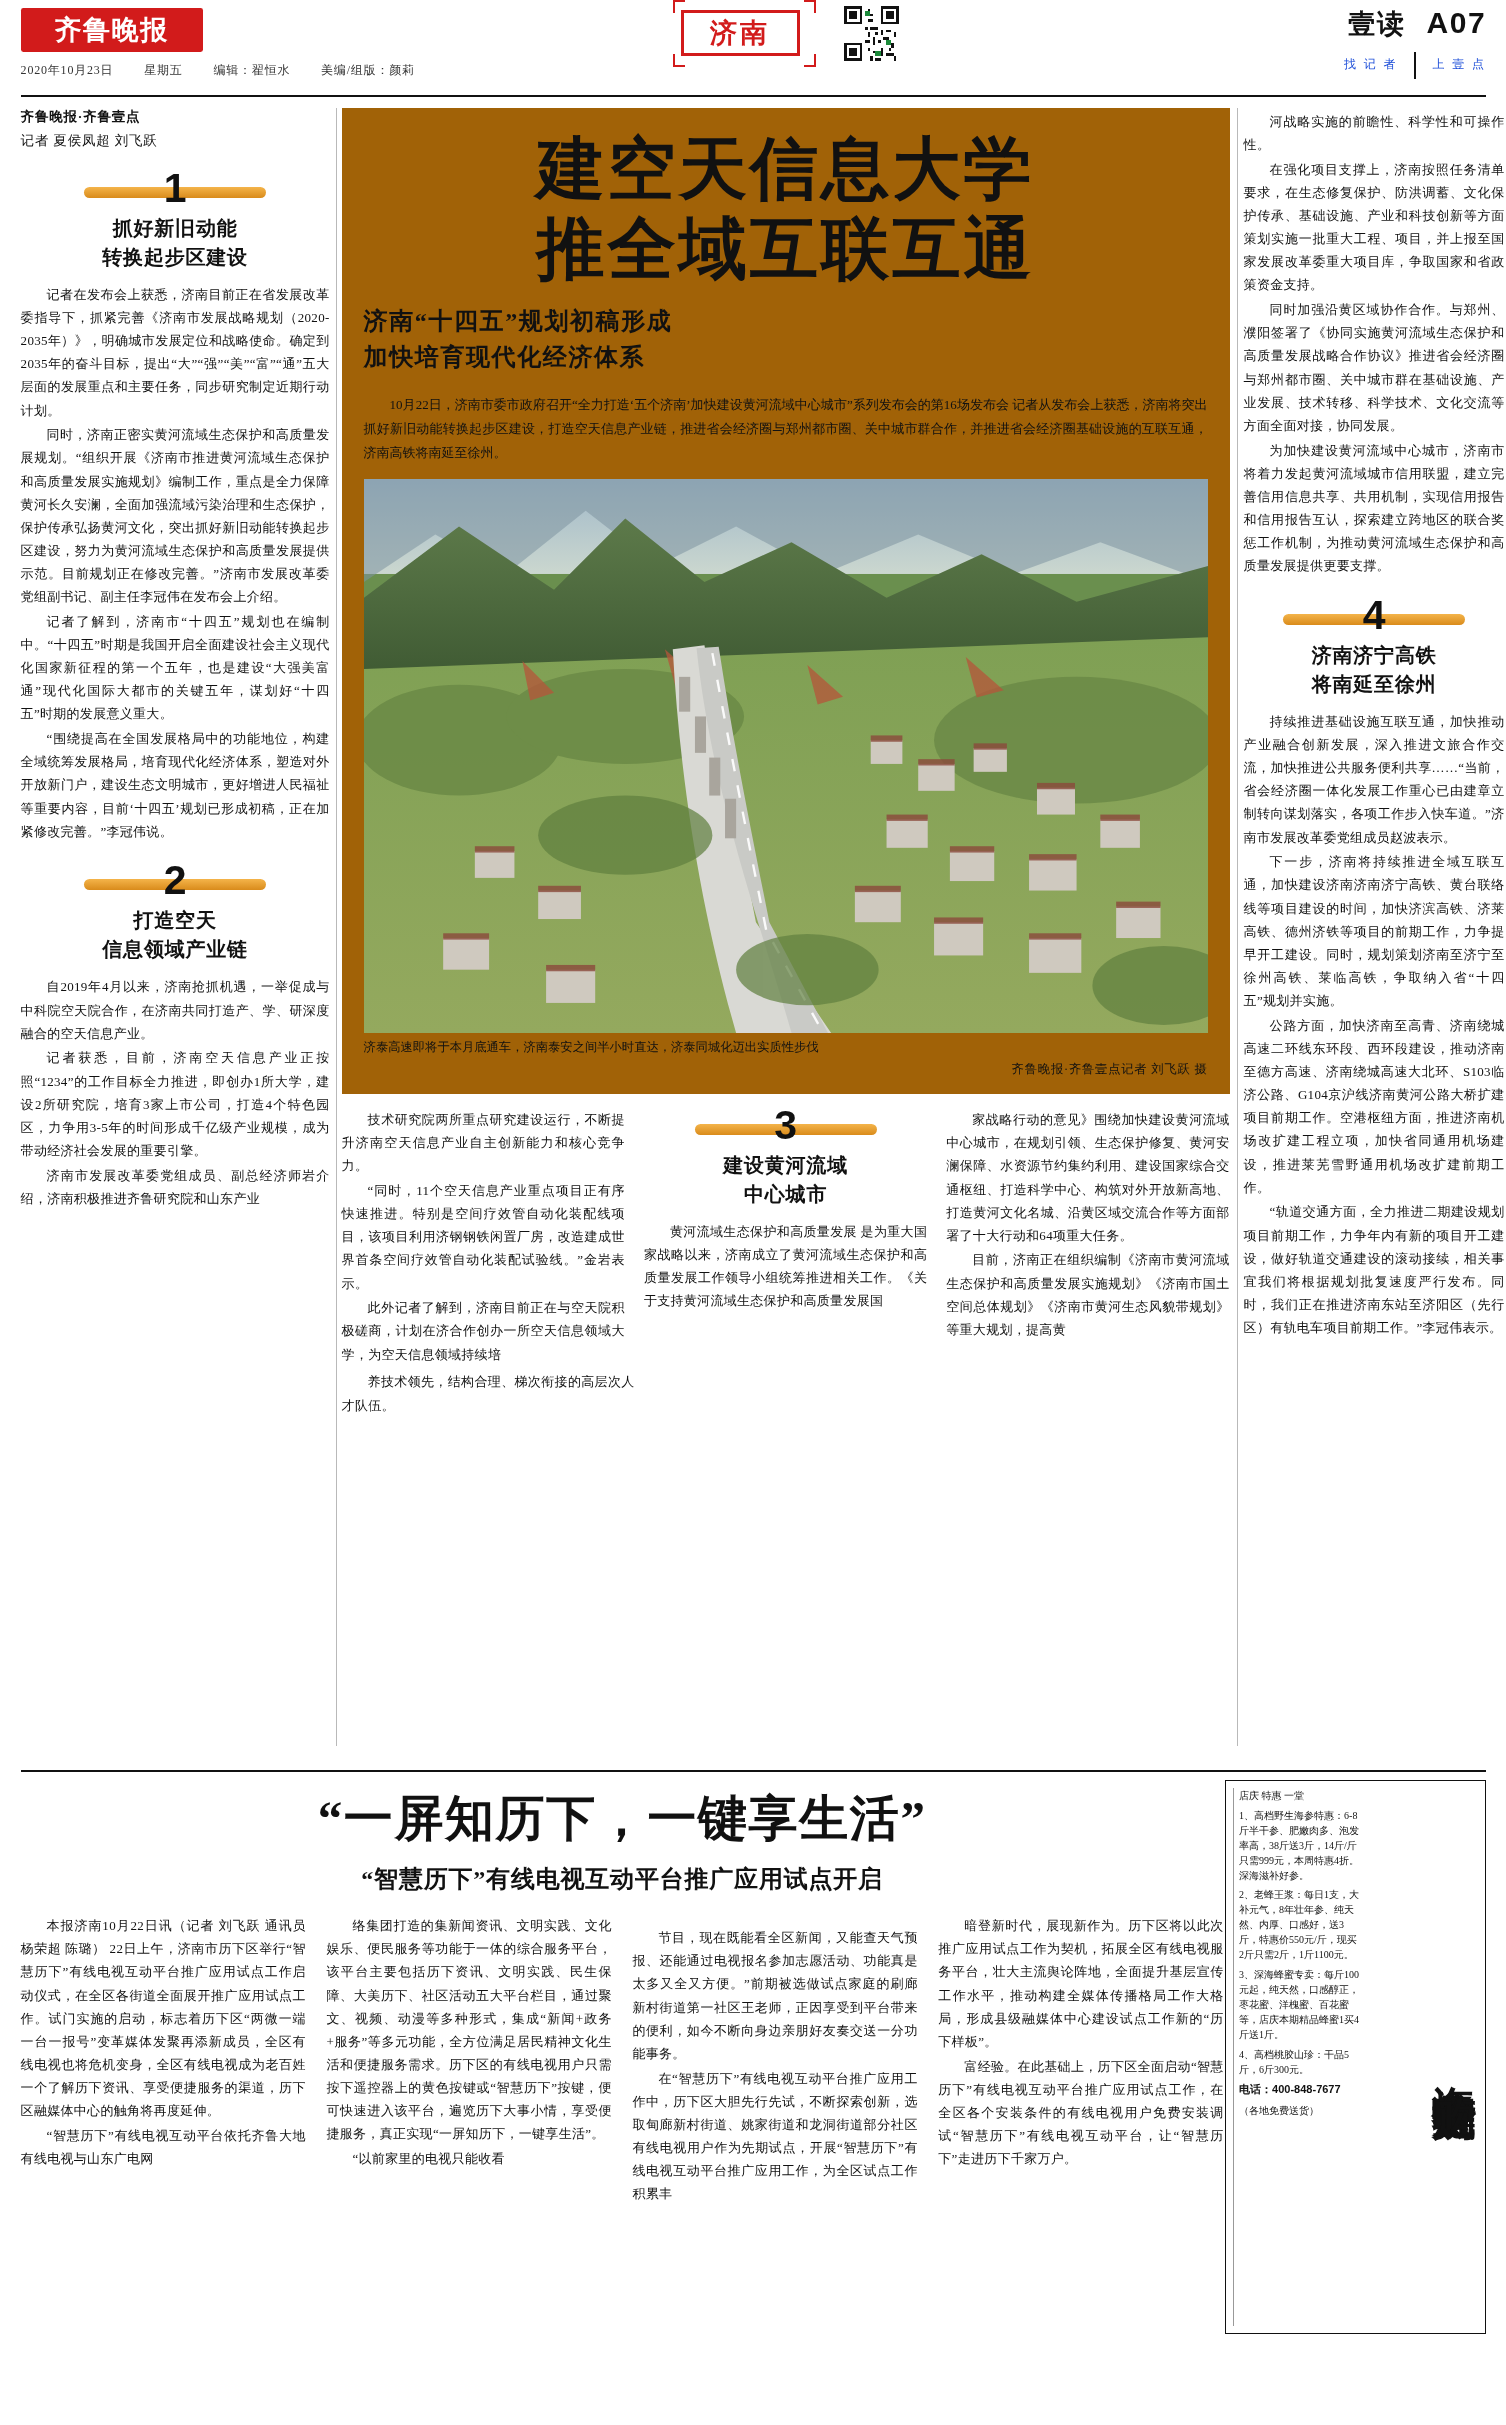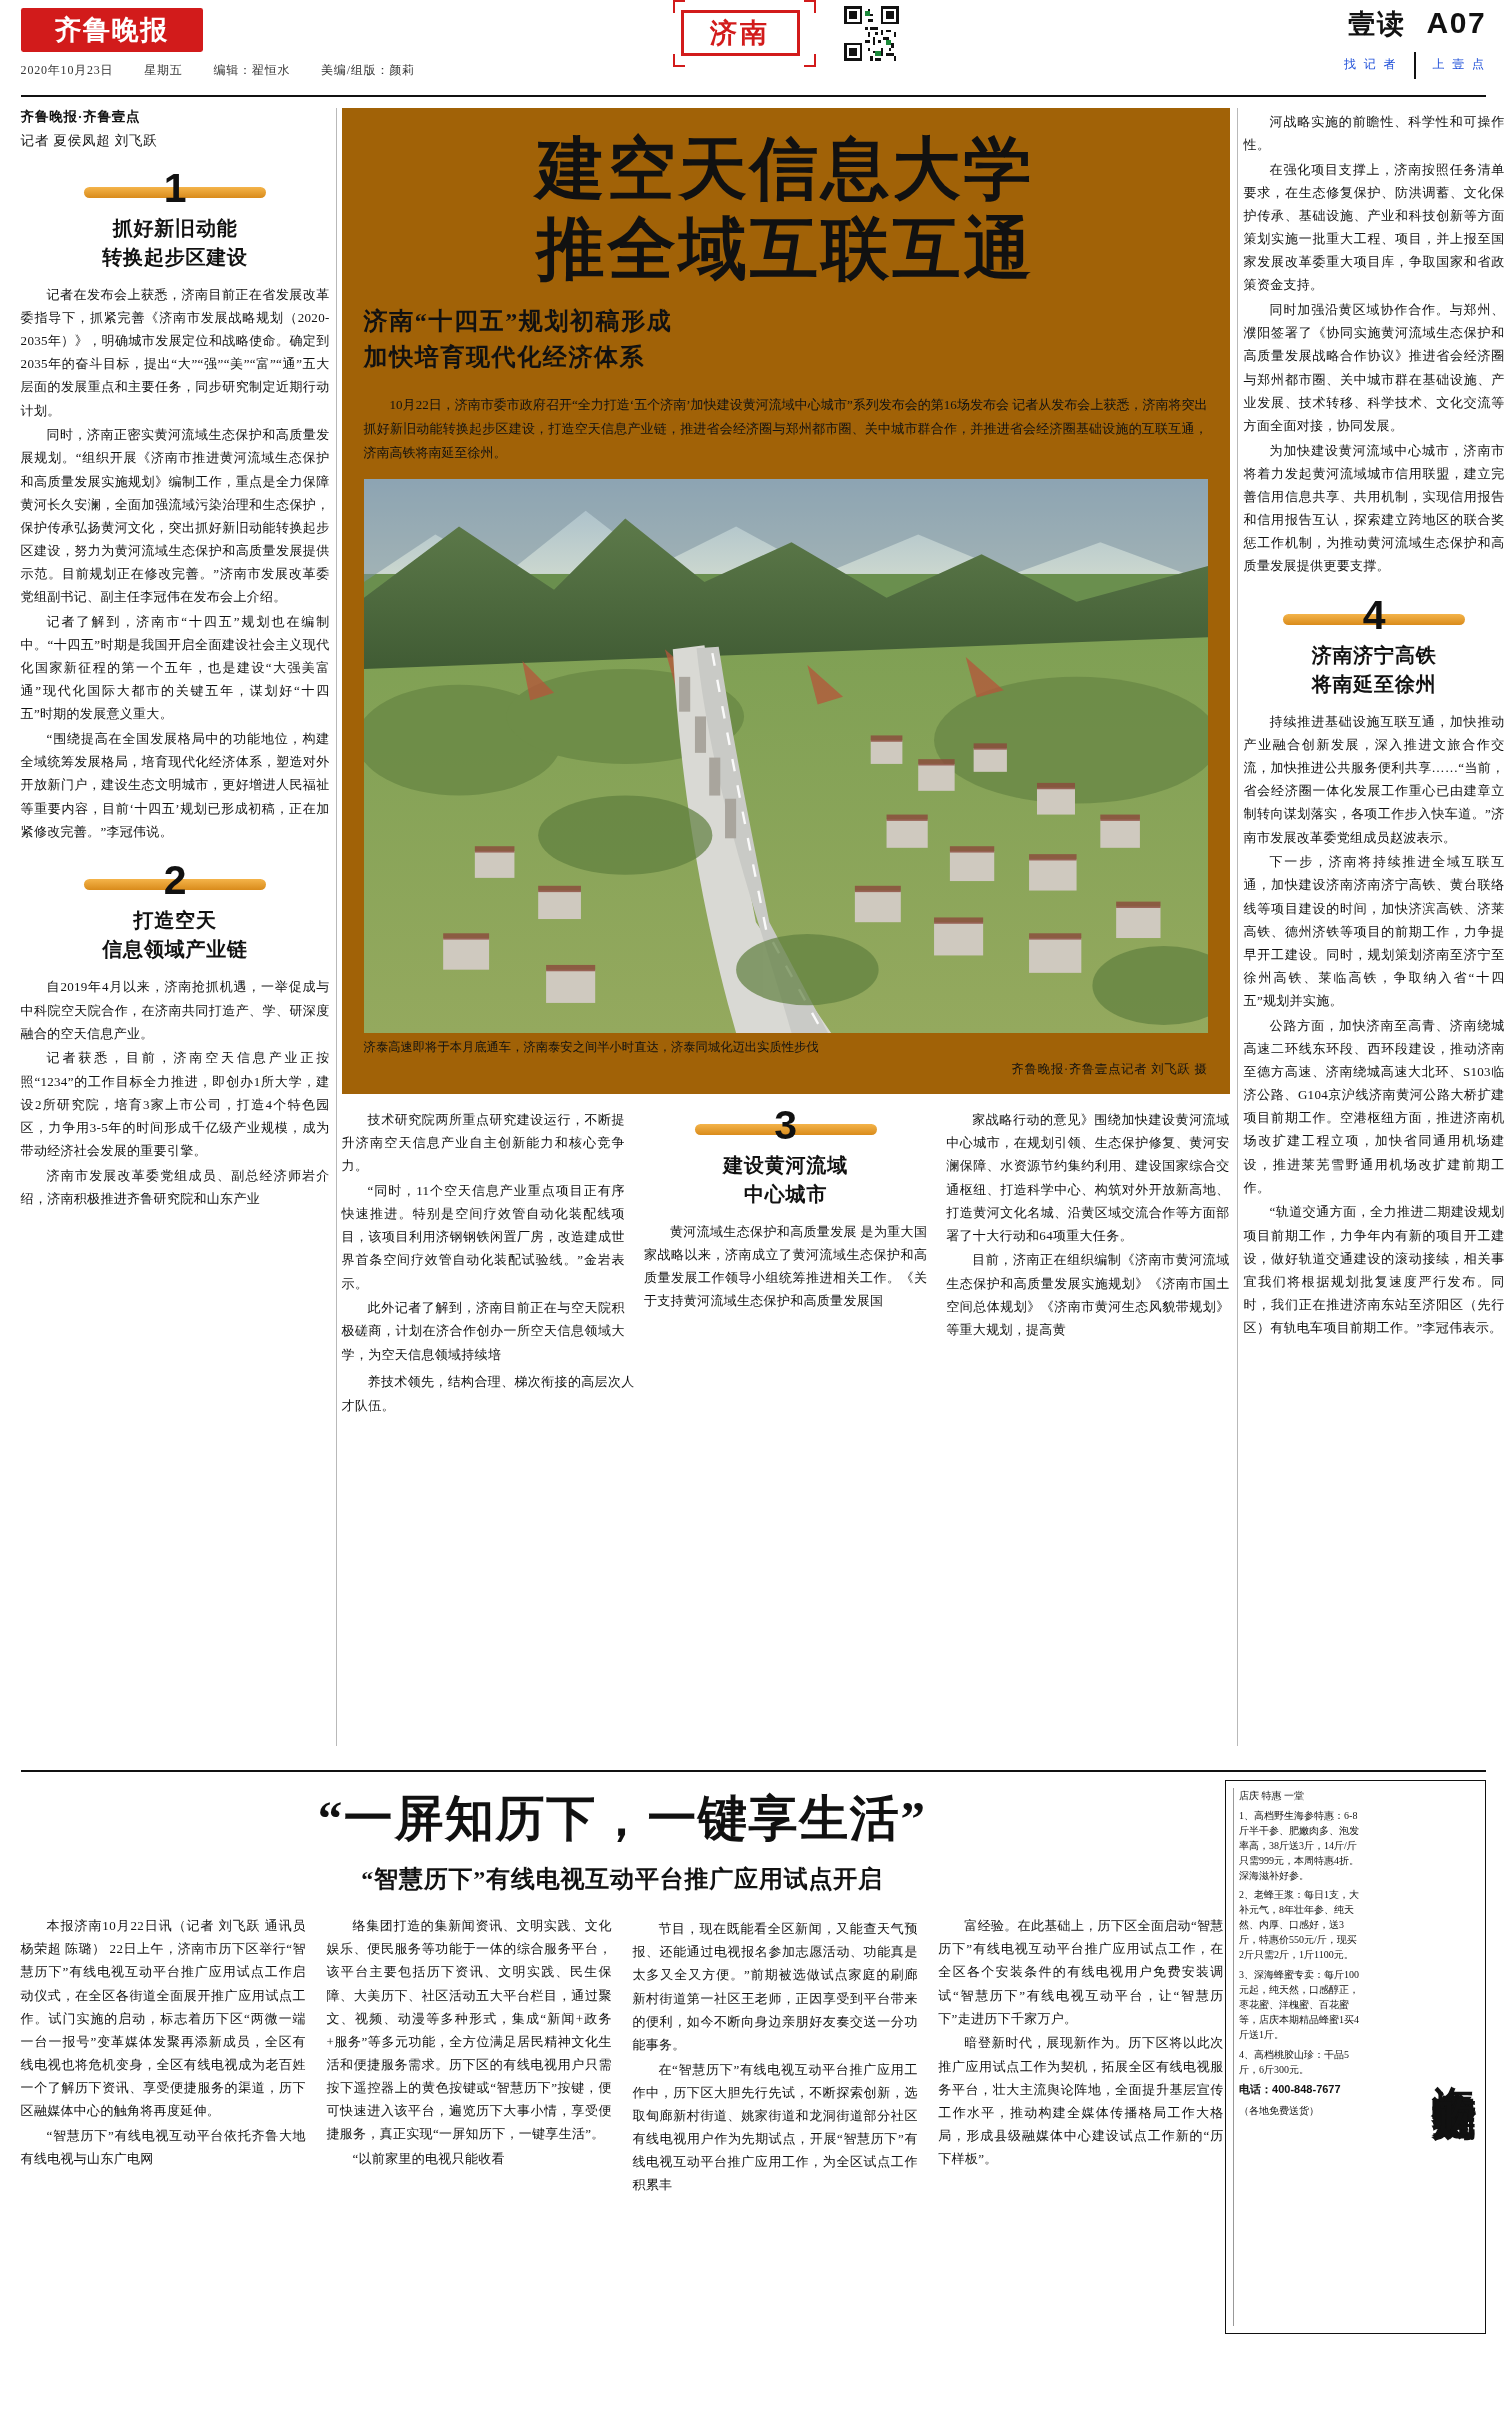--- a/index.html
+++ b/index.html
@@ -364,27 +364,27 @@
       <div class="bsubtitle">“智慧历下”有线电视互动平台推广应用试点开启</div>
       <div class="bcols">
         <div class="body-text" style="margin-top:0">
           <p>本报济南10月22日讯（记者 刘飞跃  通讯员  杨荣超  陈璐）  22日上午，济南市历下区举行“智慧历下”有线电视互动平台推广应用试点工作启动仪式，在全区各街道全面展开推广应用试点工作。试门实施的启动，标志着历下区“两微一端一台一报号”变革媒体发聚再添新成员，全区有线电视也将危机变身，全区有线电视成为老百姓一个了解历下资讯、享受便捷服务的渠道，历下区融媒体中心的触角将再度延伸。</p>
           <p>“智慧历下”有线电视互动平台依托齐鲁大地有线电视与山东广电网</p>
         </div>
         <div class="body-text" style="margin-top:0">
           <p>络集团打造的集新闻资讯、文明实践、文化娱乐、便民服务等功能于一体的综合服务平台，该平台主要包括历下资讯、文明实践、民生保障、大美历下、社区活动五大平台栏目，通过聚文、视频、动漫等多种形式，集成“新闻+政务+服务”等多元功能，全方位满足居民精神文化生活和便捷服务需求。历下区的有线电视用户只需按下遥控器上的黄色按键或“智慧历下”按键，便可快速进入该平台，遍览历下大事小情，享受便捷服务，真正实现“一屏知历下，一键享生活”。</p>
           <p>“以前家里的电视只能收看</p>
         </div>
-        <div class="body-text" style="margin-top:3px">
+        <div class="body-text" style="margin-top:12px">
           <p>节目，现在既能看全区新闻，又能查天气预报、还能通过电视报名参加志愿活动、功能真是太多又全又方便。”前期被选做试点家庭的刷廊新村街道第一社区王老师，正因享受到平台带来的便利，如今不断向身边亲朋好友奏交送一分功能事务。</p>
           <p>在“智慧历下”有线电视互动平台推广应用工作中，历下区大胆先行先试，不断探索创新，选取甸廊新村街道、姚家街道和龙洞街道部分社区有线电视用户作为先期试点，开展“智慧历下”有线电视互动平台推广应用工作，为全区试点工作积累丰</p>
         </div>
         <div class="body-text" style="margin-top:0">
+          <p>暗登新时代，展现新作为。历下区将以此次推广应用试点工作为契机，拓展全区有线电视服务平台，壮大主流舆论阵地，全面提升基层宣传工作水平，推动构建全媒体传播格局工作大格局，形成县级融媒体中心建设试点工作新的“历下样板”。</p>
           <p>富经验。在此基础上，历下区全面启动“智慧历下”有线电视互动平台推广应用试点工作，在全区各个安装条件的有线电视用户免费安装调试“智慧历下”有线电视互动平台，让“智慧历下”走进历下千家万户。</p>
-          <p>暗登新时代，展现新作为。历下区将以此次推广应用试点工作为契机，拓展全区有线电视服务平台，壮大主流舆论阵地，全面提升基层宣传工作水平，推动构建全媒体传播格局工作大格局，形成县级融媒体中心建设试点工作新的“历下样板”。</p>
         </div>
       </div>
     </div>
 
     <div class="adbox">
       <div class="ad-inner">
         <div class="ad-small">
           <p>店庆 特惠 一堂</p>
           <p>1、高档野生海参特惠：6-8斤半干参、肥嫩肉多、泡发率高，38斤送3斤，14斤/斤只需999元，本周特惠4折。深海滋补好参。</p>
           <p>2、老蜂王浆：每日1支，大补元气，8年壮年参、纯天然、内厚、口感好，送3斤，特惠价550元/斤，现买2斤只需2斤，1斤1100元。</p>

